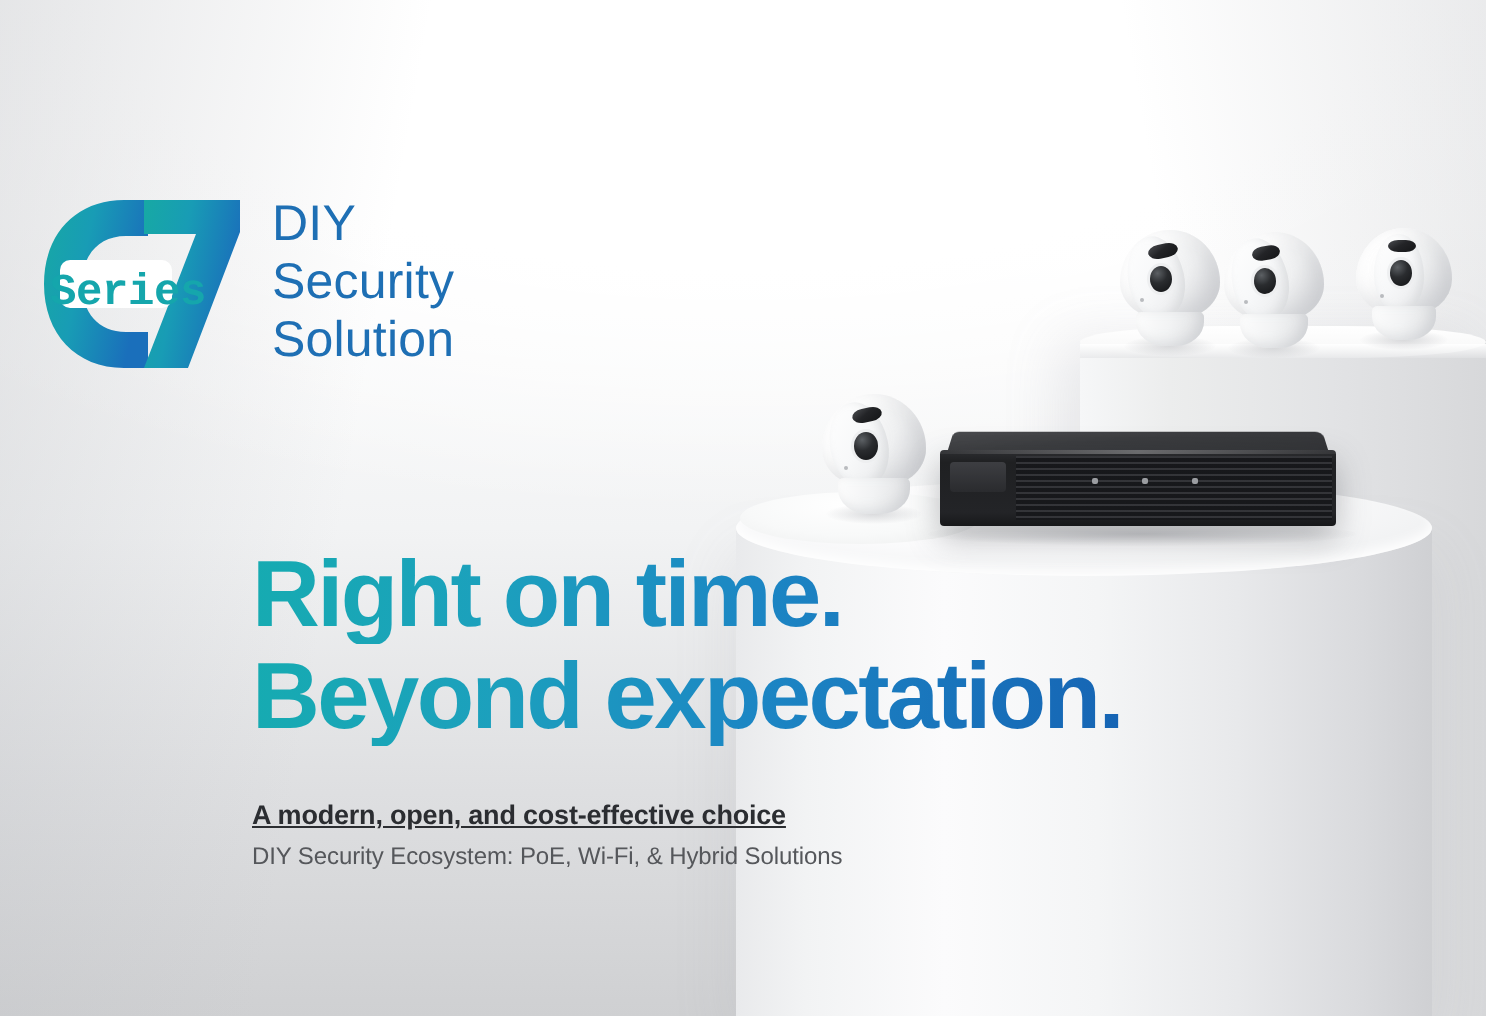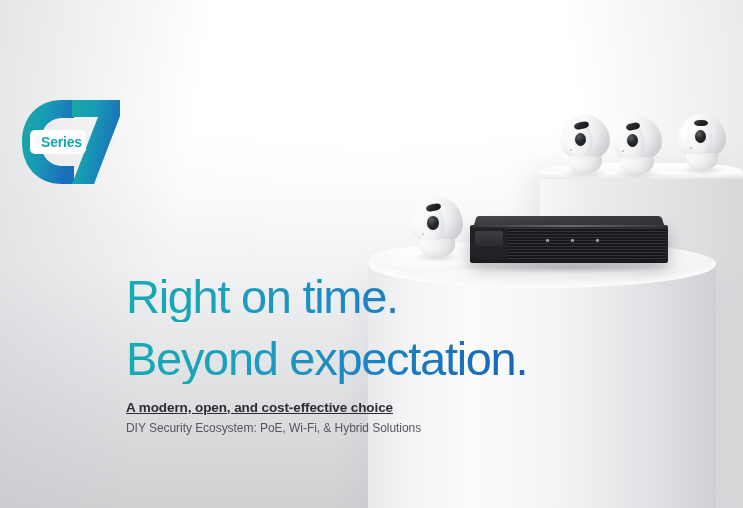--- a/index.html
+++ b/index.html
@@ -197,54 +197,55 @@
     align-items: flex-start;
   }
   .c7-mark {
     position: relative;
     width: 108px; height: 92px;
     flex: 0 0 auto;
   }
   .c7-svg { display: block; }
   .series-tag {
     position: absolute;
-    left: 25px; top: 38px;
-    font-size: 14px;
+    left: 9px; top: 38px;
+    font-size: 22px;
     font-weight: 700;
     color: #15a6ac;
     letter-spacing: -0.2px;
+    font-family: Liberation Mono, monospace;
   }
   .logo-words {
     margin-left: 12px;
     margin-top: 2px;
     font-size: 25px;
     line-height: 29px;
     font-weight: 300;
     color: #1e6fb4;
     letter-spacing: 0.1px;
   }
 
   
   .headline {
     position: absolute;
     left: 126px; top: 272px;
     font-size: 47px;
     line-height: 50px;
-    font-weight: 400;
+    font-weight: 700;
     letter-spacing: -1.3px;
   }
   .headline .line {
     display: block;
     background-image: linear-gradient(95deg, #16abb1 0%, #1ca0bd 28%, #1c86c4 58%, #1664b4 100%);
     -webkit-background-clip: text;
     background-clip: text;
     color: transparent;
     -webkit-text-fill-color: transparent;
   }
-  .headline .line2 { margin-top: 12px; }
+  .headline .line2 { margin-top: 1px; }
 
   
   .subhead {
     position: absolute;
     left: 126px; top: 400px;
   }
   .subhead-main {
     font-size: 13.5px;
     font-weight: 700;
     color: #2b2d31;
@@ -356,20 +357,25 @@
                  L58 22
                  L58 4 Z" fill="url(#c7grad)"></path>
 
         <path d="M56 4 L104 4 L104 20 L78 88 L56 88 L82 21 L56 21 Z" fill="url(#c7grad)"></path>
 
         <rect x="14" y="34" width="56" height="24" rx="5" fill="#ffffff"></rect>
       </svg>
       <span class="series-tag">Series</span>
     </div>
 
+    <div class="logo-words">
+      <div>DIY</div>
+      <div>Security</div>
+      <div>Solution</div>
+    </div>
   </div>
 
   <div class="headline">
     <span class="line line1">Right on time.</span>
     <span class="line line2">Beyond expectation.</span>
   </div>
 
   <div class="subhead">
     <div class="subhead-main">A modern, open, and cost-effective choice</div>
     <div class="subhead-sub">DIY Security Ecosystem: PoE, Wi-Fi, &amp; Hybrid Solutions</div>

